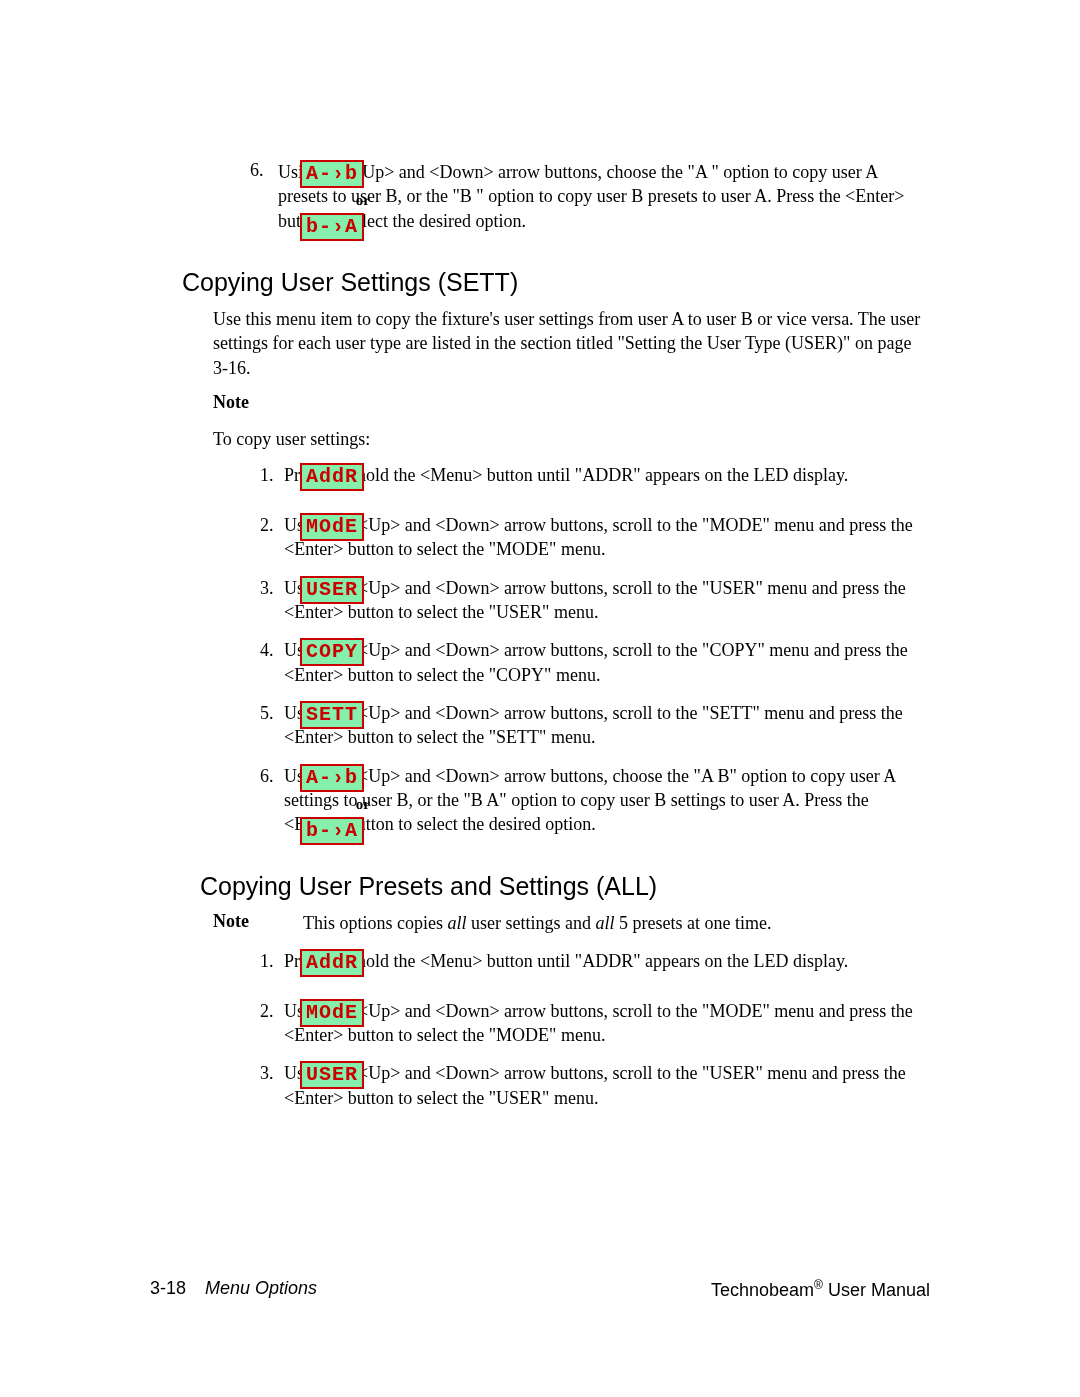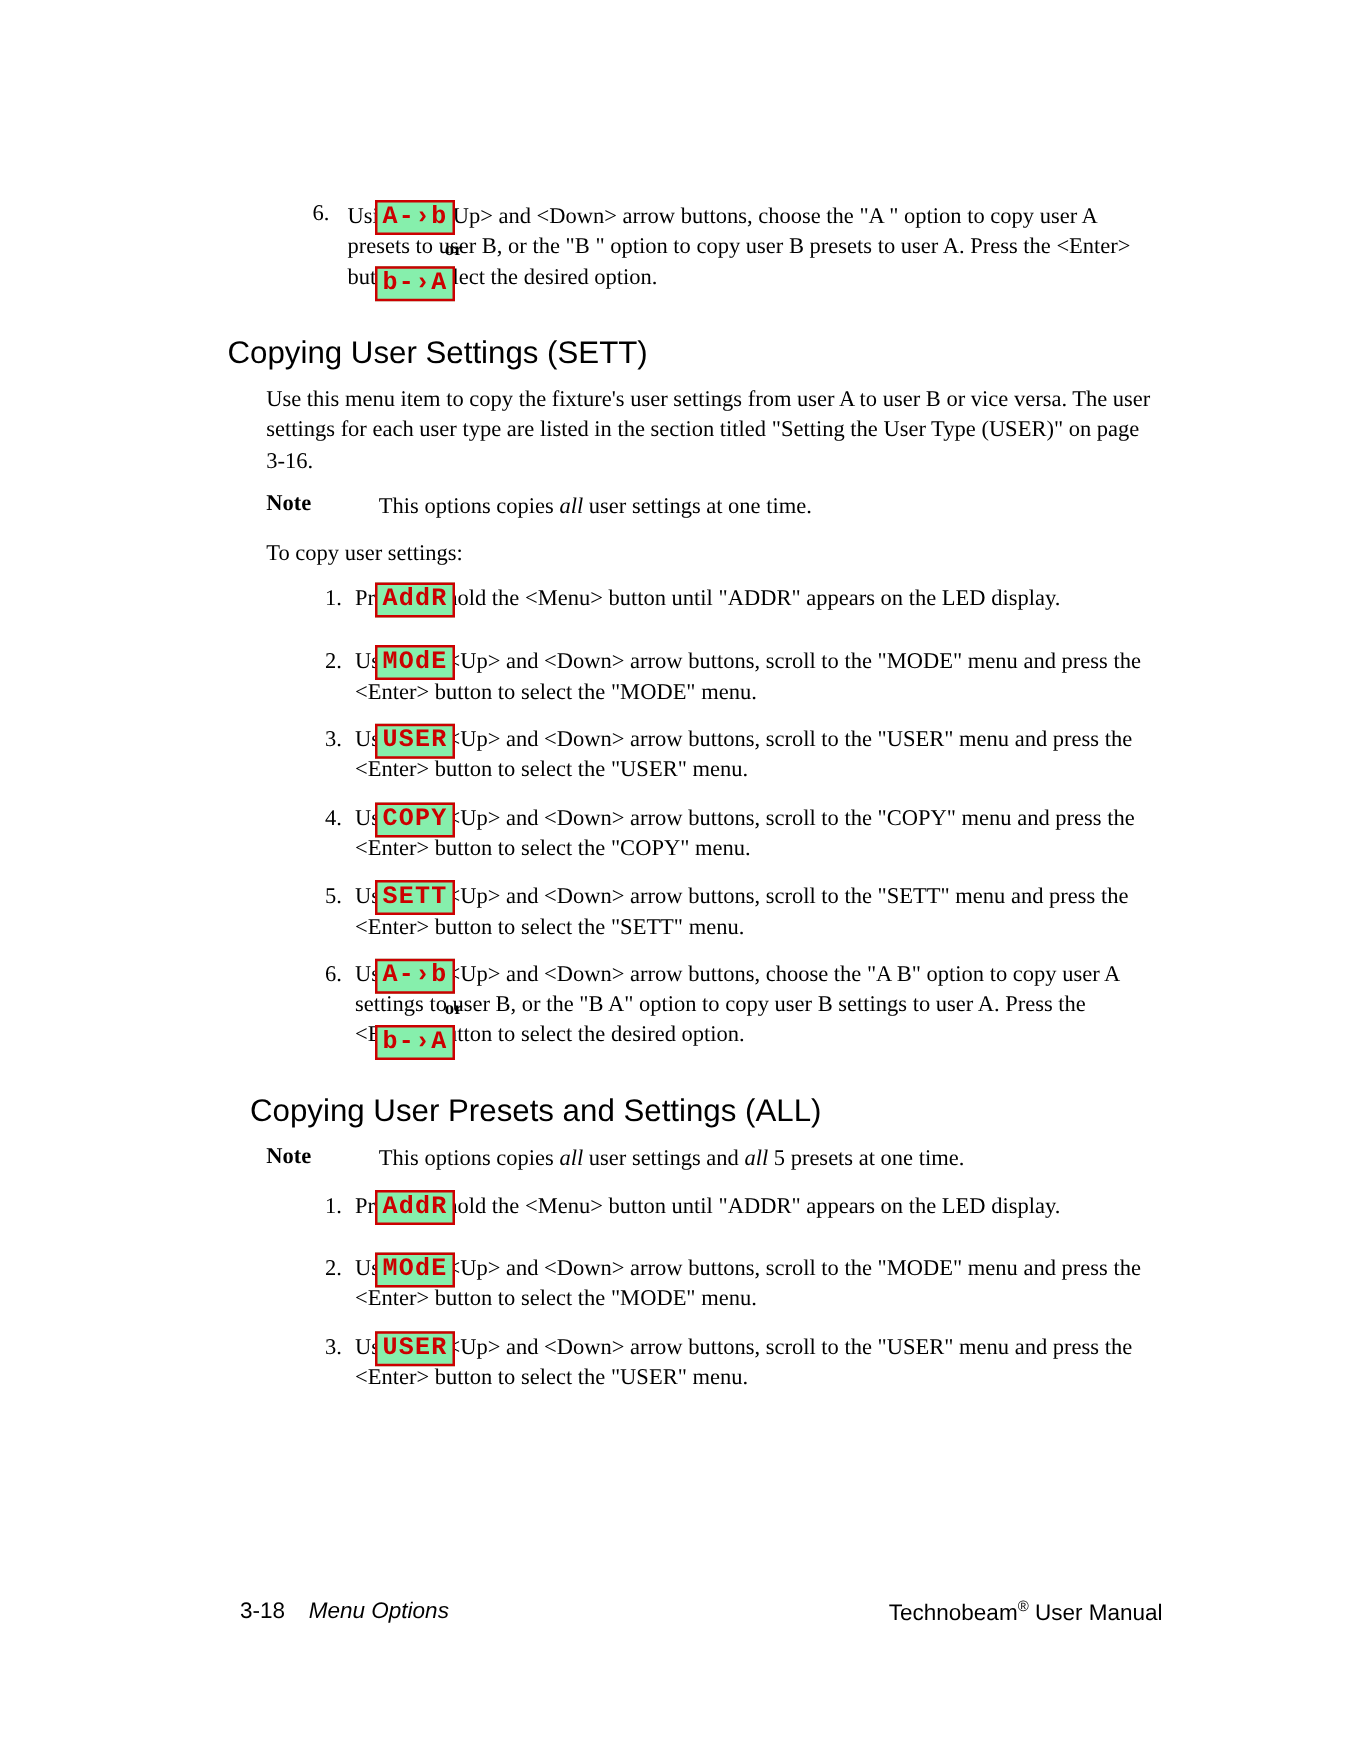--- a/index.html
+++ b/index.html
@@ -89,21 +89,20 @@
     justify-content: space-between;
     font-size: 18px;
     font-family: Arial, Helvetica, sans-serif;
   }
   .footer-left {
     font-style: italic;
   }
   .footer-left .pagenum {
     font-style: normal;
     margin-right: 14px;
-    margin-left: 42px;
   }
   .footer-right .reg {
     font-size: 12px;
     vertical-align: super;
   }
   .step-row {
     position: relative;
     margin-bottom: 4px;
   }
   .step-row .icon-col {
@@ -134,23 +133,20 @@
       </div>
     </div>
   </div>
 
   <h2 class="section" style="margin-left:32px;">Copying User Settings (SETT)</h2>
 
   <div class="indent-block">
     <p class="para">Use this menu item to copy the fixture's user settings from user A to user B or vice versa.  The user settings for each user type are listed in the section titled "Setting the User Type (USER)" on page 3-16.</p>
     <div class="note-row">
       <div class="note-label">Note</div>
-      <div class="note-text">
-        <span>This options copies </span><span class="ital">all</span><span> user settings at one time.</span>
-      </div>
     </div>
     <p class="para">To copy user settings:</p>
   </div>
 
   <div class="step-row" style="min-height:46px;">
     <div class="icon-col">
       <span class="led">AddR</span>
     </div>
     <div class="content-block">
         <ol class="steps" start="1">

